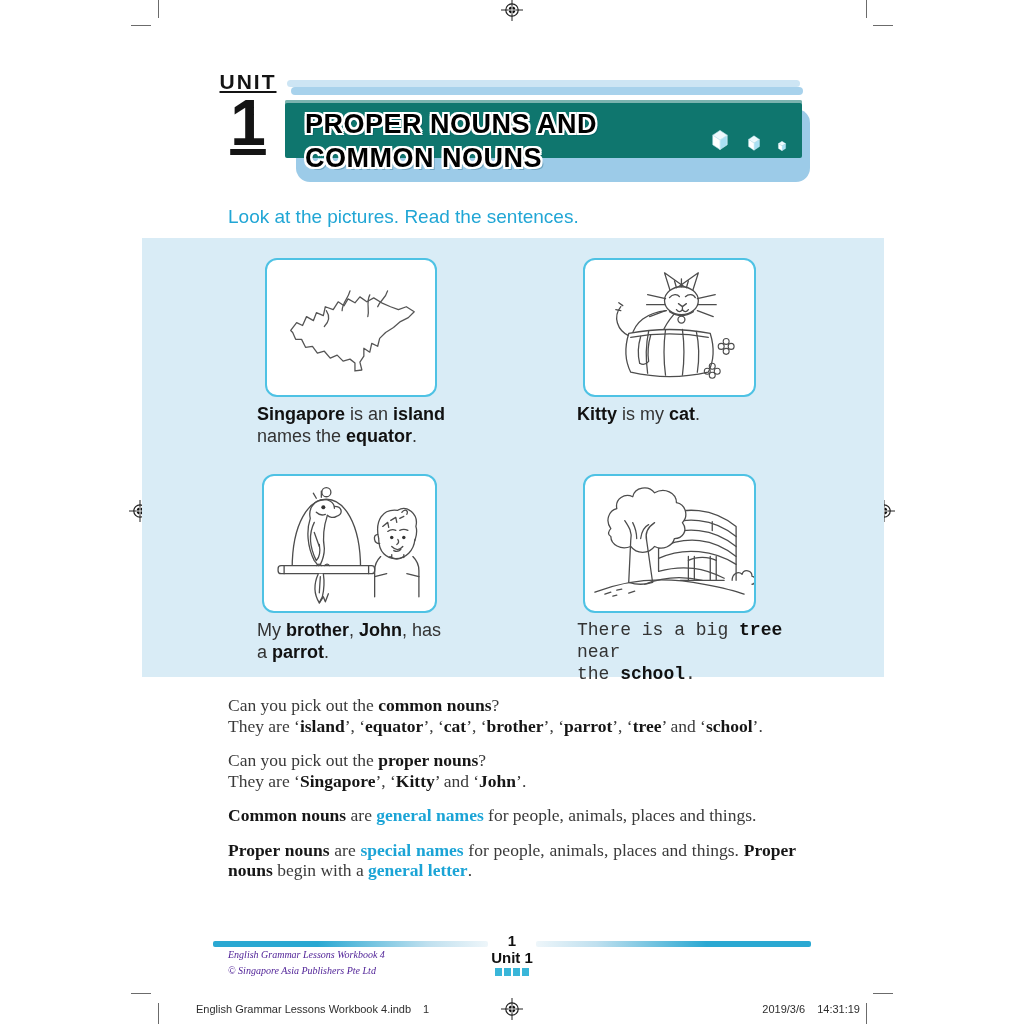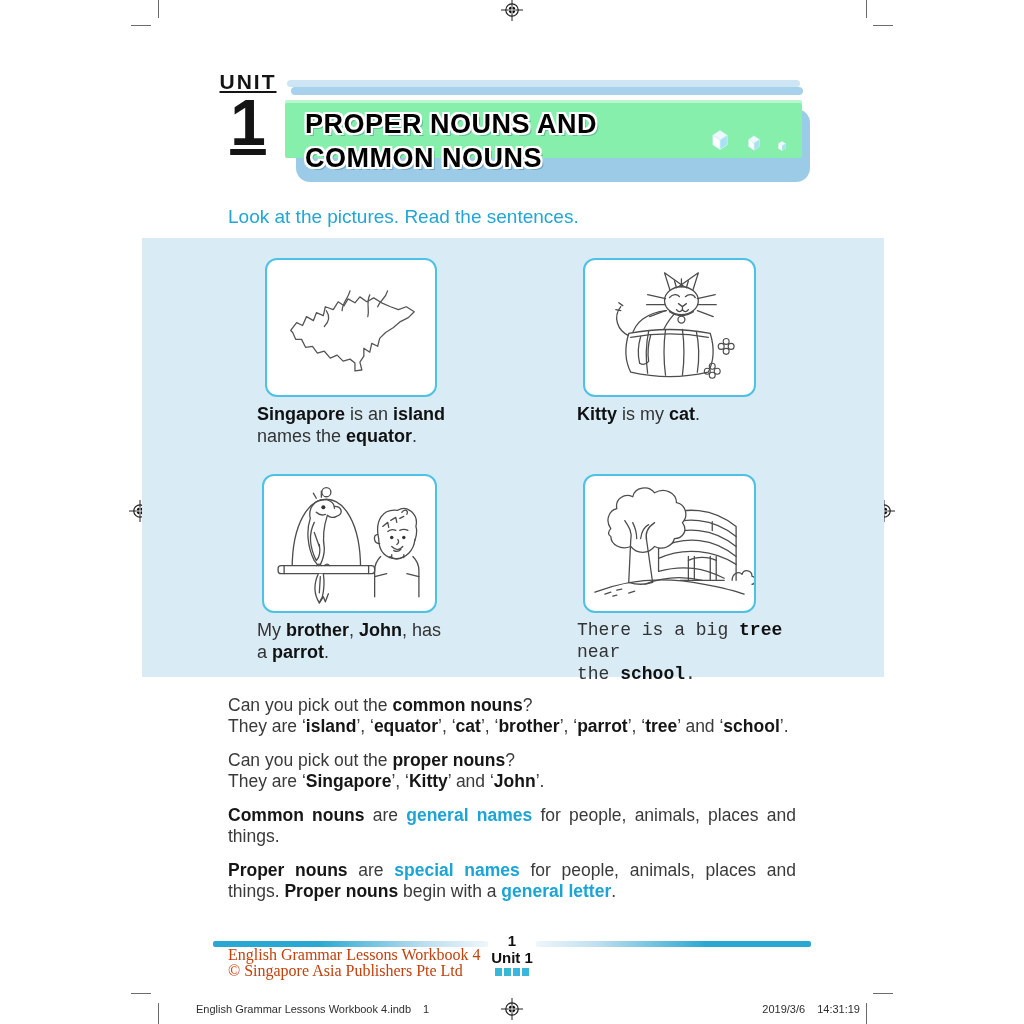--- a/index.html
+++ b/index.html
@@ -14,53 +14,53 @@
 
   
   .unit-block{position:absolute;left:218px;top:70px;width:60px;text-align:center;color:#141414;text-decoration:underline;}
   .unit-label{font-size:21px;font-weight:bold;letter-spacing:2px;}
   .unit-number{font-size:64px;font-weight:bold;line-height:58px;}
 
   .topbar1{position:absolute;left:287px;top:80px;width:513px;height:7px;background:#cde5f4;border-radius:4px;}
   .topbar2{position:absolute;left:291px;top:87px;width:512px;height:8px;background:#a8d2ec;border-radius:4px;}
 
   .banner-shadow{position:absolute;left:296px;top:109px;width:514px;height:73px;background:#9ccbe8;border-radius:14px;}
-  .banner{position:absolute;left:285px;top:100px;width:517px;height:58px;background:#86efac;border-radius:2px;
+  .banner{position:absolute;left:285px;top:100px;width:517px;height:58px;background:#0f766e;border-radius:2px;
     box-shadow:inset 0 3px 0 rgba(255,255,255,0.45);}
   .banner-title{position:absolute;left:20px;top:7px;font-size:27px;line-height:34px;font-weight:bold;color:#000;
     letter-spacing:0.5px;
     text-shadow:-2px -2px 0 #fff,2px -2px 0 #fff,-2px 2px 0 #fff,2px 2px 0 #fff,0 -2px 0 #fff,0 2px 0 #fff,-2px 0 0 #fff,2px 0 0 #fff,3px 3px 0 rgba(0,70,95,0.28);}
   .cubes{position:absolute;right:14px;bottom:6px;display:flex;align-items:flex-end;gap:13px;}
 
   .instruction{position:absolute;left:228px;top:206px;font-size:19px;font-weight:normal;color:#21a6d5;}
 
   
   .panel{position:absolute;left:142px;top:238px;width:742px;height:439px;background:#d9ecf6;}
   .picbox{position:absolute;background:#fff;border:2px solid #4ec2e4;border-radius:12px;overflow:hidden;}
   .picbox svg{display:block;width:100%;height:100%;}
 
   .caption{position:absolute;width:212px;font-size:18px;line-height:22px;color:#333;}
   .caption b{font-weight:bold;color:#111;}
 
   
   .maintext{position:absolute;left:228px;top:695px;width:568px;font-size:17.5px;line-height:20.5px;
     color:#3a3a3a;text-align:justify;}
-  .maintext p{margin:0 0 14px 0;}
+  .maintext p{margin:0 0 14px 0;font-family:Liberation Serif, serif;}
   .maintext b{font-weight:bold;color:#161616;}
   .maintext .cb{font-weight:bold;color:#1ba4d6;}
 
   
   .fbar{position:absolute;top:941px;height:6px;border-radius:2px;}
   .fbar.left{left:213px;width:275px;background:linear-gradient(to right,#2aa8d2 0%,#2aa8d2 38%,#bfe0ef 78%,#eef6fa 100%);}
   .fbar.right{left:536px;width:275px;background:linear-gradient(to left,#2aa8d2 0%,#2aa8d2 38%,#bfe0ef 78%,#eef6fa 100%);}
   .fpage{position:absolute;left:482px;top:932px;width:60px;text-align:center;font-size:15px;font-weight:bold;color:#111;}
   .funit{position:absolute;left:472px;top:949px;width:80px;text-align:center;font-size:15px;font-weight:bold;color:#111;}
   .fsquares{position:absolute;left:495px;top:968px;display:flex;gap:2px;}
   .fsquares i{display:block;width:7px;height:8px;background:#39b6d9;}
-  .fimprint{position:absolute;left:228px;top:947px;font-family:"Liberation Serif",serif;font-size:16px;line-height:16px;color:#c2410c;}
+  .fimprint{position:absolute;left:228px;top:947px;font-family:"Liberation Serif",serif;font-size:10px;line-height:16px;color:#4c1d95;font-style:italic;}
 
   
   .printline{position:absolute;top:1003px;font-size:11px;color:#2e2e2e;padding-left:28px;}
   .printline.l{left:168px;}
   .printline.r{left:auto;right:164px;}
   .printline span{margin-right:12px;}
   .printline span:last-child{margin-right:0;}
 </style>
 </head>
 <body>

